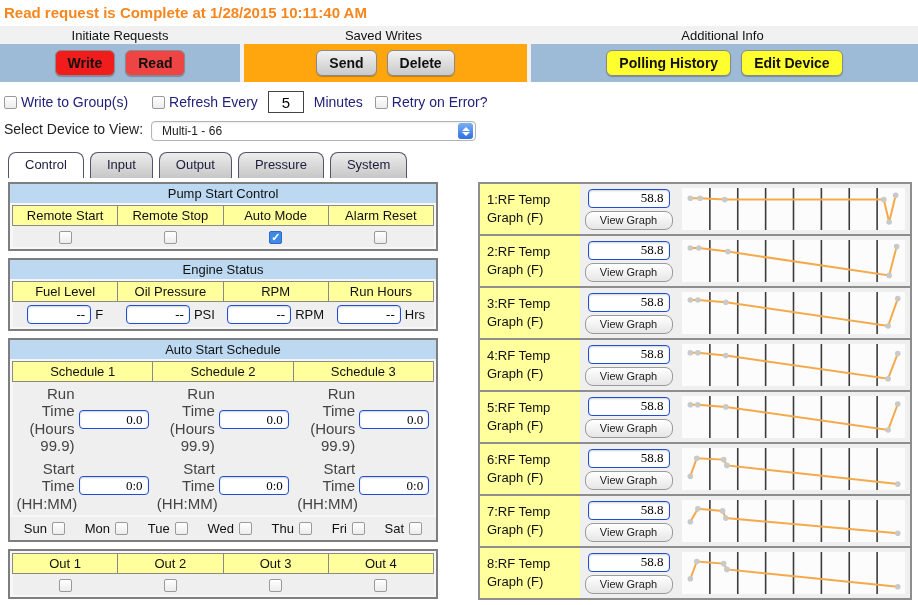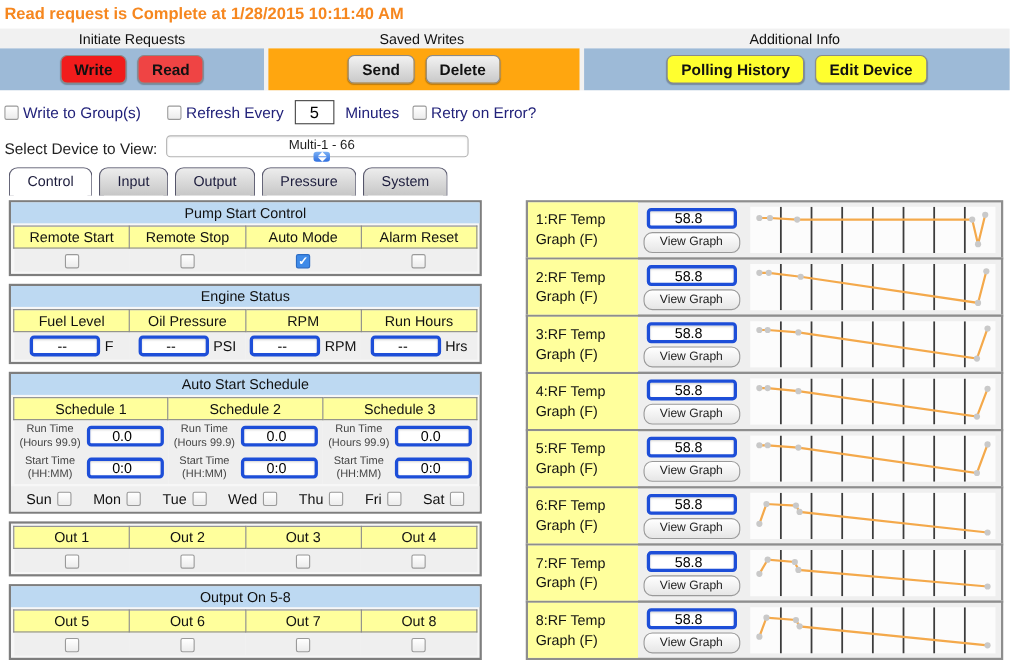--- a/index.html
+++ b/index.html
@@ -39,26 +39,26 @@
     border:1px solid #444; margin:0 6px; font-family:"Liberation Sans",sans-serif; }
   .cb { width:13px; height:13px; border:1px solid #9a9a9a; border-radius:2px;
     background:linear-gradient(#fff,#ececec); display:inline-block; flex:none;
     cursor:pointer; position:relative; }
   .cb[data-checked="true"] { background:#3e8ae8; border-color:#2a6bc4; }
   .cb[data-checked="true"]::after { content:"\2713"; position:absolute;
     left:1px; top:-1px; color:#fff; font-size:11px; font-weight:bold; }
   .gap20 { width:20px; } .gap8 { width:8px; }
 
   
-  .device-row { display:flex; align-items:flex-end; margin:7px 0 0 4px;
+  .device-row { display:flex; align-items:flex-start; margin:7px 0 0 4px;
     font-size:14px; color:#222; height:22px; }
-  .fake-select { display:flex; align-items:center; width:275px; height:20px;
+  .fake-select { display:flex; align-items:center; width:325px; height:20px;
     border:1px solid #b3b3b3; border-radius:4px; margin-left:8px; background:#fff;
     padding:0 2px 0 10px; font-size:12px; cursor:pointer;
-    box-shadow:inset 0 1px 2px rgba(0,0,0,.08);flex-direction:column; }
+    box-shadow:inset 0 1px 2px rgba(0,0,0,.08); }
   .fake-select .sel-text { flex:1; }
   .stepper { width:15px; height:16px; border-radius:3px;
     background:linear-gradient(#7ab0f5,#2f6fe0); display:flex; flex-direction:column;
     align-items:center; justify-content:center; gap:1px; }
   .stepper .up   { width:0; height:0; border-left:4px solid transparent;
     border-right:4px solid transparent; border-bottom:4px solid #fff; }
   .stepper .down { width:0; height:0; border-left:4px solid transparent;
     border-right:4px solid transparent; border-top:4px solid #fff; }
 
   
@@ -75,29 +75,29 @@
 
   
   .tbl { border:2px solid #7e7e7e; margin-bottom:7px; background:#f7f7f7; }
   .tbl-title { background:#bdd9f2; text-align:center; font-size:13px;
     padding:2px 0; }
   table.inner { width:calc(100% - 4px); margin:2px; border-collapse:collapse; }
   table.inner th { background:#ffff9c; border:1px solid #8a8a8a;
     font-size:13px; font-weight:normal; padding:2px 0; }
   table.inner td { background:#efefef; padding:3px 2px; font-size:13px;
     text-align:center; }
-  .val-input { border:3px solid #1d4ed8; border-radius:4px; height:19px;
-    font-size:13px; text-align:center; padding-right:5px; background:#fff;
+  .val-input { border:1px solid #1d4ed8; border-radius:4px; height:19px;
+    font-size:13px; text-align:right; padding-right:5px; background:#fff;
     box-shadow:inset 0 1px 2px rgba(0,0,0,.18);
-    font-family:Liberation Sans, sans-serif; }
+    font-family:Liberation Serif, serif; }
   .unit-cell { display:flex; align-items:center; justify-content:center; gap:4px; }
   .unit-cell .val-input { width:64px; }
 
   .sched-cell { display:flex; align-items:center; gap:4px; padding:0 2px; }
-  .sched-lbl { font-size:10px; color:#444; text-align:center; line-height:1.15;
+  .sched-lbl { font-size:15px; color:#444; text-align:right; line-height:1.15;
     width:58px; flex:none; }
   .sched-cell .val-input { width:70px; }
 
   .days-row { display:flex; justify-content:space-around; align-items:center;
     padding:4px 4px; background:#efefef; }
   .day { display:flex; align-items:center; gap:5px; font-size:13px; }
 
   .check-cell { text-align:center; }
   .check-cell .cb { vertical-align:middle; }
 

